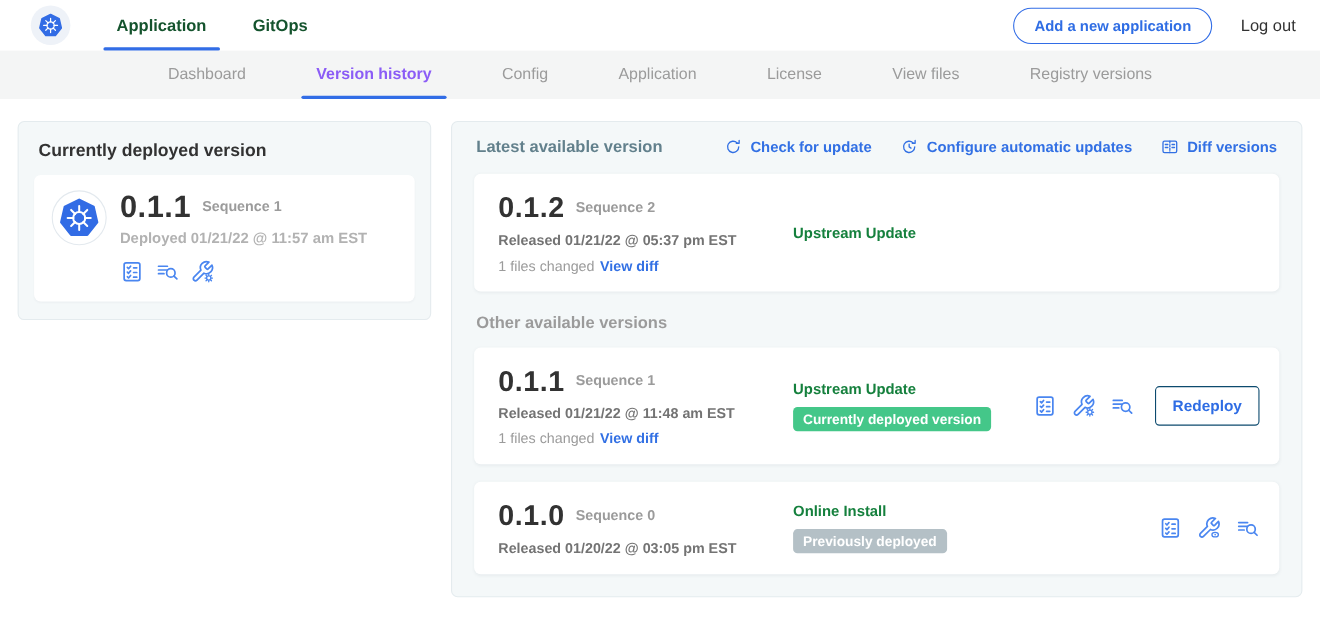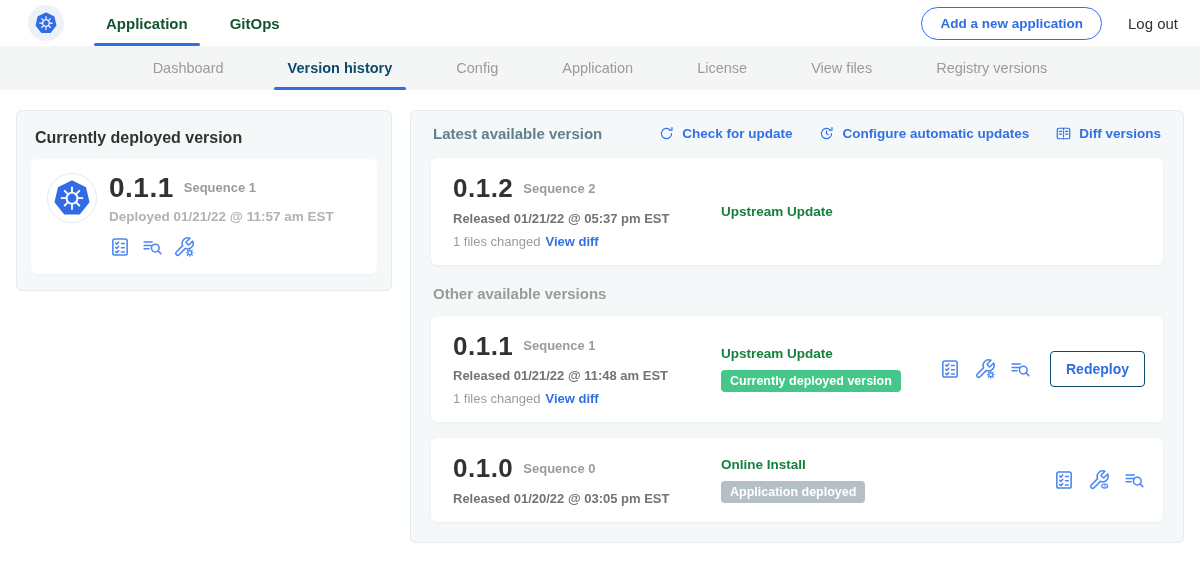--- a/index.html
+++ b/index.html
@@ -19,21 +19,21 @@
   .hspacer { flex:1; }
   .add-btn { border:1px solid #326de6; background:#fff; color:#2f6de4; border-radius:17px;
     padding:8px 18px; font-size:13.5px; font-weight:700; cursor:pointer;
     font-family:inherit; }
   .logout { margin-left:26px; font-size:15px; color:#323232; cursor:pointer; }
 
   
   .subnav { height:44px; background:#f4f5f5; display:flex; justify-content:center; gap:56px; }
   .snav-item { position:relative; display:flex; align-items:center; padding:0 4px;
     font-size:14.5px; color:#9b9b9b; cursor:pointer; }
-  .snav-item.active { color:#0c4a6e; font-weight:700; }
+  .snav-item.active { color:#8b5cf6; font-weight:700; }
   .snav-item.active::after { content:""; position:absolute; left:-10px; right:-10px; bottom:0;
     height:3px; background:#326de6; border-radius:2px; }
 
   
   .content { display:flex; gap:18px; padding:20px 16px; align-items:flex-start; }
 
   
   .deployed-panel { width:376px; flex:0 0 auto; background:#f4f8f9;
     border:1px solid #e4ebee; border-radius:6px; padding:12px 14px 16px; }
   .dp-title { font-size:16px; font-weight:700; color:#323232; margin:6px 4px 12px; }
@@ -280,21 +280,21 @@
     <div class="vcard">
       <div>
         <div class="ver-row">
           <span class="ver-big2">0.1.0</span>
           <span class="seq">Sequence 0</span>
         </div>
         <div class="released">Released 01/20/22 @ 03:05 pm EST</div>
       </div>
       <div>
         <div class="source">Online Install</div>
-        <span class="badge gray">Application deployed</span>
+        <span class="badge gray">Previously deployed</span>
       </div>
       <div class="vc-right">
         <span class="icn">
             <svg viewBox="0 0 24 24" fill="none" stroke="currentColor" stroke-width="1.7" stroke-linecap="round" stroke-linejoin="round">
               <rect x="4.2" y="3.2" width="15.6" height="17.6" rx="2"></rect>
               <path d="M7.4 7.8l1.2 1.2 2-2.4"></path>
               <path d="M13.6 8.2h3.1"></path>
               <path d="M7.4 12.4l1.2 1.2 2-2.4"></path>
               <path d="M13.6 12.8h3.1"></path>
               <path d="M7.4 17l1.2 1.2 2-2.4"></path>

